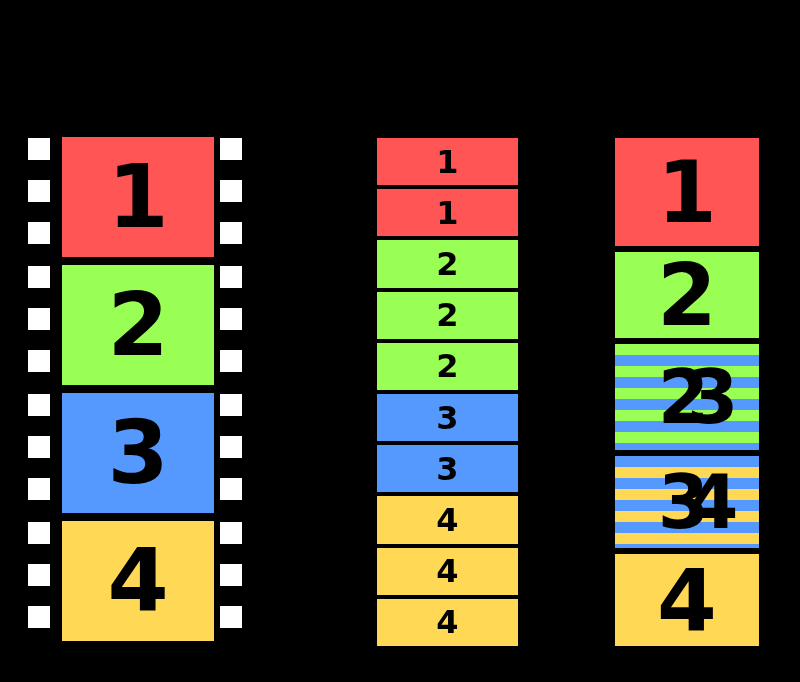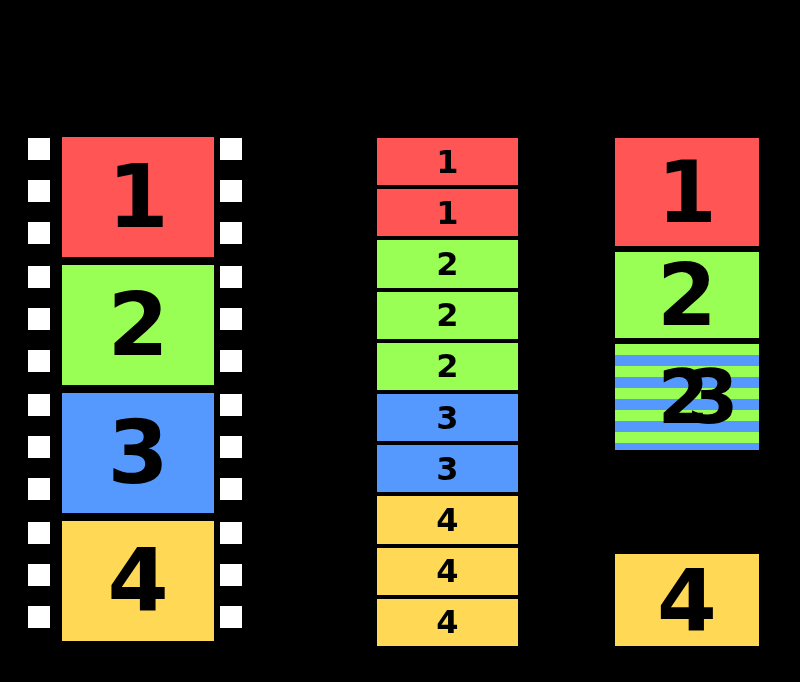--- a/index.html
+++ b/index.html
@@ -224,18 +224,22 @@
       <div class="out-frame" style="top: 0px; height: 112px; background: rgb(255, 85, 85);">
         <div class="out-digit">1</div>
       </div>
       <div class="out-frame" style="top: 114px; height: 90px; background: rgb(153, 255, 85);">
         <div class="out-digit">2</div>
       </div>
       <div class="out-frame" style="top: 206px; height: 110px; background: #3b82f6;">
         <div class="comb" style="background: repeating-linear-gradient(rgb(153, 255, 85) 0px, rgb(153, 255, 85) 11px, rgb(85, 153, 255) 11px, rgb(85, 153, 255) 22px);"></div>
         <div class="out-digit pair">23</div>
       </div>
+      <div class="out-frame" style="top: 318px; height: 96px; background: rgb(85, 153, 255);">
+        <div class="comb" style="background: repeating-linear-gradient(rgb(85, 153, 255) 0px, rgb(85, 153, 255) 11px, rgb(255, 217, 85) 11px, rgb(255, 217, 85) 22px);"></div>
+        <div class="out-digit pair">34</div>
+      </div>
       <div class="out-frame" style="top: 416px; height: 96px; background: rgb(255, 217, 85);">
         <div class="out-digit">4</div>
       </div>
     </div>
 
 </div>
 
 </body></html>

